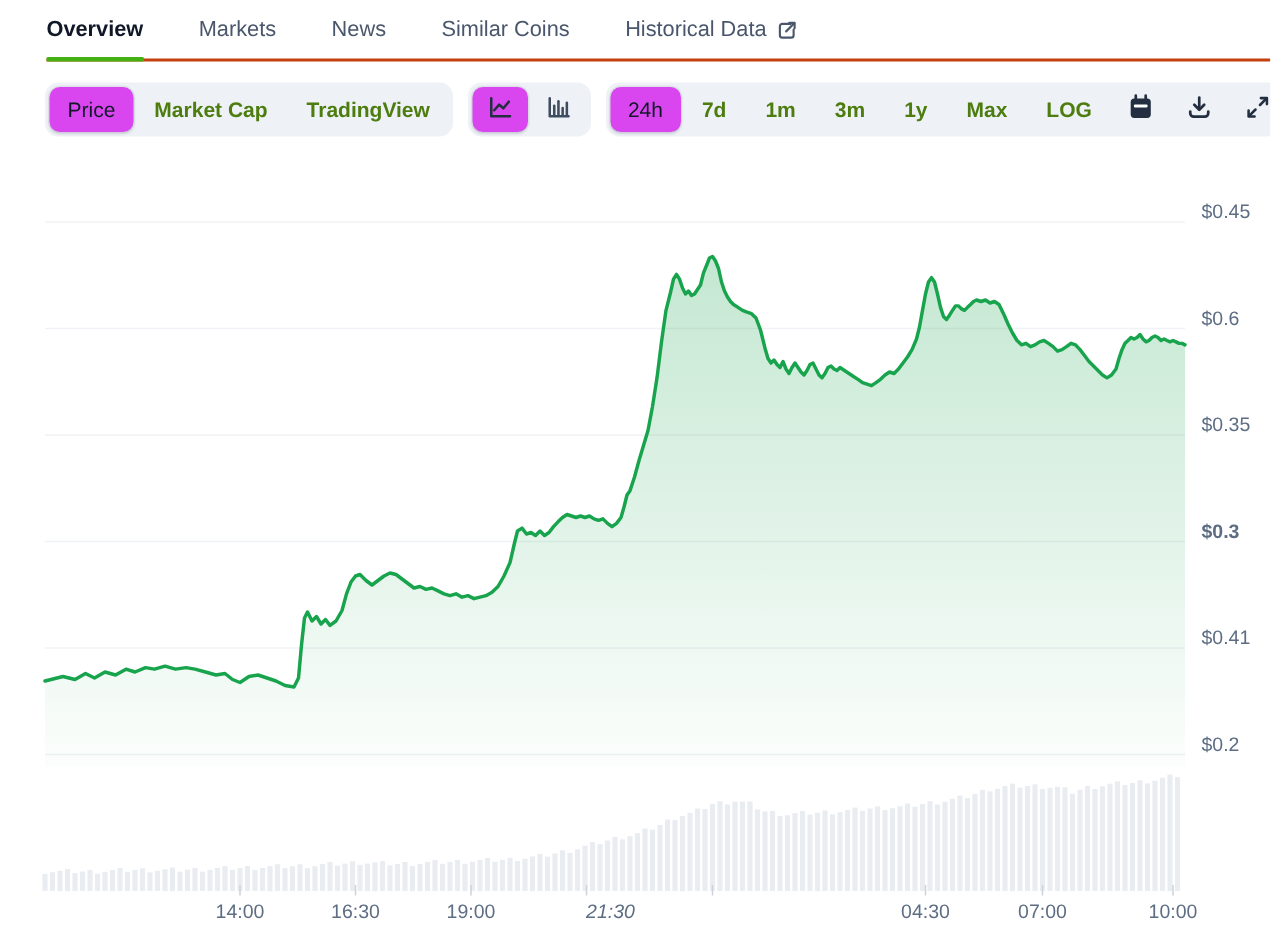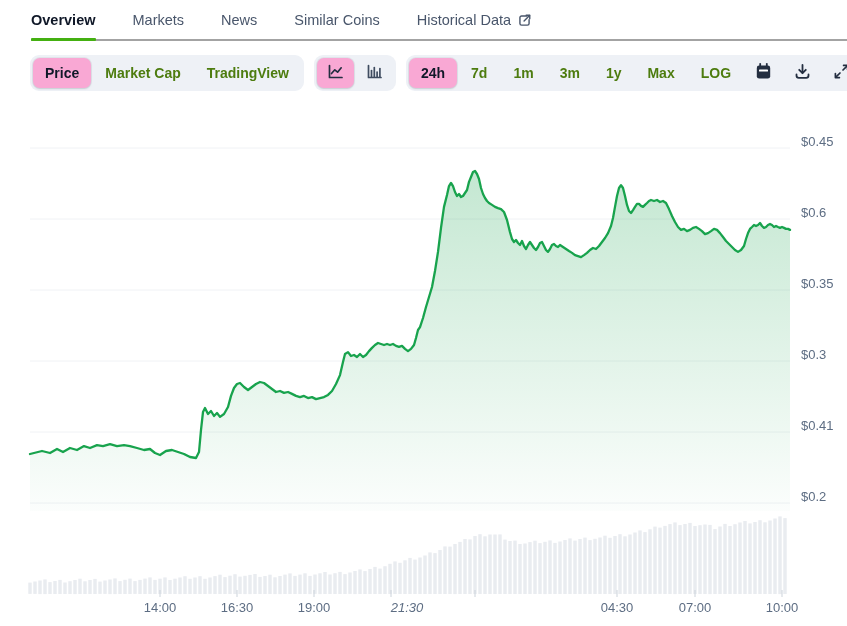--- a/index.html
+++ b/index.html
@@ -1,34 +1,34 @@
 <!DOCTYPE html>
 <html><head>
 <meta charset="utf-8">
 <style>
   html,body{margin:0;padding:0;background:#fff;}
   .stage{position:relative;width:847px;height:626px;background:#fff;overflow:hidden;
          font-family:"Liberation Sans",sans-serif;-webkit-font-smoothing:antialiased;}
   
   .tabs{position:relative;z-index:2;display:flex;gap:37px;align-items:flex-end;
-        margin:0 0 0 31px;padding:10px 0 0 0;border-bottom:2px solid #a3a3a3;height:29px;}
+        margin:0 0 0 31px;padding:10px 0 0 0;border-bottom:2px solid #c2410c;height:29px;}
   .tab{position:relative;font-size:14.5px;font-weight:500;color:#49566b;cursor:pointer;
        padding-bottom:11px;display:flex;align-items:center;gap:6px;white-space:nowrap;}
   .tab.active{color:#101828;font-weight:700;}
   .tab.active::after{content:"";position:absolute;left:0;right:0;bottom:-2px;height:3.5px;
        background:#44b011;border-radius:1px;}
   .tab .ext{display:inline-flex;margin-top:1px;}
   
   .toolbar{position:relative;z-index:2;display:flex;gap:10px;margin:14px 0 0 30px;}
   .group{display:flex;align-items:center;background:#eef1f6;border-radius:9px;padding:3px;gap:2px;}
   .btn{display:flex;align-items:center;justify-content:center;height:30px;padding:0 12px;
        border-radius:7px;font-size:14px;font-weight:600;color:#4d7c0f;cursor:pointer;
        background:transparent;border:none;white-space:nowrap;}
   .btn.icon-btn{padding:0 9px;}
-  .btn.active{background:#f9a8d4;color:#101828;font-weight:700;
+  .btn.active{background:#d946ef;color:#101828;font-weight:400;
        box-shadow:0 1px 2px rgba(16,24,40,.12),0 0 0 1px rgba(16,24,40,.05);}
   
   #chart-layer{position:absolute;inset:0;z-index:1;}
   #chart-svg{position:absolute;left:0;top:0;}
   .ylabel{position:absolute;left:801px;transform:translateY(-50%);font-size:13px;
           color:#5d6d83;white-space:nowrap;}
   .xlabel{position:absolute;top:600px;transform:translateX(-50%);font-size:13px;
           color:#5d6d83;white-space:nowrap;}
   
   .watermark{position:absolute;left:678px;top:462px;display:flex;align-items:center;gap:7px;
@@ -314,21 +314,21 @@
           <line x1="695" x2="695" y1="590" y2="597" stroke="#ccd3db" stroke-width="1"></line>
           <line x1="782" x2="782" y1="590" y2="597" stroke="#ccd3db" stroke-width="1"></line>
         </g>
       <path id="area-path" fill="url(#areaGrad)" stroke="none" d="M30.0 454.0 L42.0 451.0 L50.0 453.0 L57.0 449.0 L63.0 452.0 L70.0 448.0 L77.0 450.0 L84.0 446.1 L90.0 448.0 L97.0 445.1 L103.0 446.1 L110.0 444.1 L117.0 446.1 L124.0 445.1 L130.0 446.1 L137.0 448.0 L144.0 450.0 L150.0 449.0 L155.0 453.0 L160.0 455.0 L166.0 451.0 L172.0 450.0 L178.0 452.0 L184.0 454.0 L190.0 457.0 L196.0 458.0 L199.0 452.0 L201.0 430.0 L203.0 412.0 L205.0 408.0 L208.0 414.0 L211.0 411.0 L214.0 416.0 L217.0 413.0 L220.0 416.9 L224.0 414.0 L228.0 407.0 L231.0 395.9 L234.0 388.0 L237.0 384.0 L240.0 383.0 L244.0 387.0 L248.0 390.0 L252.0 387.0 L256.0 384.0 L260.0 382.0 L264.0 383.0 L268.0 386.0 L272.0 389.0 L276.0 392.0 L280.0 391.0 L284.0 392.9 L288.0 392.0 L292.0 393.9 L296.0 395.9 L300.0 397.1 L304.0 395.9 L308.0 398.1 L312.0 397.1 L316.0 399.1 L320.0 398.1 L324.0 397.1 L328.0 394.9 L332.0 391.0 L336.0 384.0 L340.0 375.1 L343.0 362.0 L345.0 354.0 L348.0 352.1 L351.0 356.0 L354.0 355.0 L357.0 357.0 L360.0 354.0 L363.0 357.0 L366.0 355.0 L369.0 351.1 L372.0 347.9 L375.0 345.0 L378.0 343.0 L381.0 344.0 L384.0 345.0 L387.0 344.0 L390.0 345.0 L393.0 344.0 L396.0 345.9 L399.0 346.9 L402.0 345.9 L405.0 348.9 L408.0 351.1 L411.0 348.9 L414.0 345.0 L416.0 338.0 L418.0 330.0 L420.0 327.1 L423.0 318.0 L426.0 307.0 L429.0 297.0 L432.0 287.0 L435.0 271.0 L438.0 251.9 L441.0 227.9 L444.0 206.9 L447.0 195.0 L449.0 186.1 L451.0 182.9 L453.0 186.1 L455.0 192.0 L457.0 196.0 L459.0 194.0 L461.0 197.0 L463.0 196.0 L465.0 193.0 L467.0 190.0 L469.0 181.9 L471.0 177.0 L473.0 172.0 L475.0 171.0 L477.0 174.0 L479.0 179.0 L481.0 188.0 L483.0 194.0 L485.0 198.0 L487.0 201.0 L489.0 203.0 L492.0 204.9 L495.0 206.9 L498.0 208.1 L501.0 209.1 L504.0 212.0 L507.0 220.0 L510.0 232.1 L512.0 239.0 L514.0 242.0 L516.0 240.0 L518.0 243.0 L520.0 245.0 L522.0 241.0 L524.0 246.0 L526.0 249.0 L528.0 245.0 L530.0 242.0 L532.0 245.0 L534.0 248.0 L536.0 250.0 L538.0 247.0 L540.0 243.0 L542.0 242.0 L544.0 246.0 L546.0 250.0 L548.0 251.9 L550.0 249.0 L552.0 245.0 L554.0 244.0 L556.0 246.0 L558.0 247.0 L560.0 245.0 L563.0 247.0 L566.0 249.0 L569.0 251.0 L572.0 252.9 L575.0 255.1 L578.0 256.1 L581.0 257.1 L584.0 255.1 L587.0 252.9 L590.0 250.0 L593.0 248.0 L596.0 249.0 L599.0 246.0 L602.0 242.0 L605.0 238.0 L608.0 233.1 L611.0 226.0 L613.0 218.0 L615.0 206.9 L617.0 196.0 L619.0 188.0 L621.0 185.1 L623.0 188.0 L625.0 196.0 L627.0 204.9 L629.0 211.0 L631.0 213.0 L633.0 210.1 L635.0 206.9 L637.0 203.9 L639.0 203.9 L641.0 205.9 L643.0 206.9 L645.0 204.9 L647.0 203.0 L649.0 201.0 L651.0 200.0 L654.0 201.0 L657.0 200.0 L660.0 202.0 L663.0 201.0 L666.0 203.0 L669.0 209.1 L672.0 216.0 L675.0 222.0 L678.0 227.0 L681.0 229.9 L684.0 228.9 L687.0 231.1 L690.0 229.9 L693.0 227.9 L696.0 227.0 L699.0 228.9 L702.0 231.1 L705.0 234.1 L708.0 233.1 L711.0 231.1 L714.0 228.9 L717.0 229.9 L720.0 233.1 L723.0 237.0 L726.0 241.0 L729.0 244.0 L732.0 247.0 L735.0 250.0 L738.0 251.9 L741.0 250.0 L744.0 246.0 L746.0 239.0 L748.0 233.1 L750.0 228.9 L752.0 227.0 L754.0 225.0 L756.0 226.0 L758.0 225.0 L760.0 223.0 L762.0 226.0 L764.0 227.9 L766.0 227.0 L768.0 225.0 L770.0 224.0 L772.0 225.0 L774.0 227.0 L776.0 226.0 L778.0 227.0 L780.0 227.9 L782.0 227.0 L784.0 227.9 L786.0 228.9 L788.0 228.9 L790.0 229.9 L790 511 L30 511 Z"></path>
       <path id="line-path" fill="none" stroke="#18a34d" stroke-width="2.3" stroke-linejoin="round" stroke-linecap="round" d="M30.0 454.0 L42.0 451.0 L50.0 453.0 L57.0 449.0 L63.0 452.0 L70.0 448.0 L77.0 450.0 L84.0 446.1 L90.0 448.0 L97.0 445.1 L103.0 446.1 L110.0 444.1 L117.0 446.1 L124.0 445.1 L130.0 446.1 L137.0 448.0 L144.0 450.0 L150.0 449.0 L155.0 453.0 L160.0 455.0 L166.0 451.0 L172.0 450.0 L178.0 452.0 L184.0 454.0 L190.0 457.0 L196.0 458.0 L199.0 452.0 L201.0 430.0 L203.0 412.0 L205.0 408.0 L208.0 414.0 L211.0 411.0 L214.0 416.0 L217.0 413.0 L220.0 416.9 L224.0 414.0 L228.0 407.0 L231.0 395.9 L234.0 388.0 L237.0 384.0 L240.0 383.0 L244.0 387.0 L248.0 390.0 L252.0 387.0 L256.0 384.0 L260.0 382.0 L264.0 383.0 L268.0 386.0 L272.0 389.0 L276.0 392.0 L280.0 391.0 L284.0 392.9 L288.0 392.0 L292.0 393.9 L296.0 395.9 L300.0 397.1 L304.0 395.9 L308.0 398.1 L312.0 397.1 L316.0 399.1 L320.0 398.1 L324.0 397.1 L328.0 394.9 L332.0 391.0 L336.0 384.0 L340.0 375.1 L343.0 362.0 L345.0 354.0 L348.0 352.1 L351.0 356.0 L354.0 355.0 L357.0 357.0 L360.0 354.0 L363.0 357.0 L366.0 355.0 L369.0 351.1 L372.0 347.9 L375.0 345.0 L378.0 343.0 L381.0 344.0 L384.0 345.0 L387.0 344.0 L390.0 345.0 L393.0 344.0 L396.0 345.9 L399.0 346.9 L402.0 345.9 L405.0 348.9 L408.0 351.1 L411.0 348.9 L414.0 345.0 L416.0 338.0 L418.0 330.0 L420.0 327.1 L423.0 318.0 L426.0 307.0 L429.0 297.0 L432.0 287.0 L435.0 271.0 L438.0 251.9 L441.0 227.9 L444.0 206.9 L447.0 195.0 L449.0 186.1 L451.0 182.9 L453.0 186.1 L455.0 192.0 L457.0 196.0 L459.0 194.0 L461.0 197.0 L463.0 196.0 L465.0 193.0 L467.0 190.0 L469.0 181.9 L471.0 177.0 L473.0 172.0 L475.0 171.0 L477.0 174.0 L479.0 179.0 L481.0 188.0 L483.0 194.0 L485.0 198.0 L487.0 201.0 L489.0 203.0 L492.0 204.9 L495.0 206.9 L498.0 208.1 L501.0 209.1 L504.0 212.0 L507.0 220.0 L510.0 232.1 L512.0 239.0 L514.0 242.0 L516.0 240.0 L518.0 243.0 L520.0 245.0 L522.0 241.0 L524.0 246.0 L526.0 249.0 L528.0 245.0 L530.0 242.0 L532.0 245.0 L534.0 248.0 L536.0 250.0 L538.0 247.0 L540.0 243.0 L542.0 242.0 L544.0 246.0 L546.0 250.0 L548.0 251.9 L550.0 249.0 L552.0 245.0 L554.0 244.0 L556.0 246.0 L558.0 247.0 L560.0 245.0 L563.0 247.0 L566.0 249.0 L569.0 251.0 L572.0 252.9 L575.0 255.1 L578.0 256.1 L581.0 257.1 L584.0 255.1 L587.0 252.9 L590.0 250.0 L593.0 248.0 L596.0 249.0 L599.0 246.0 L602.0 242.0 L605.0 238.0 L608.0 233.1 L611.0 226.0 L613.0 218.0 L615.0 206.9 L617.0 196.0 L619.0 188.0 L621.0 185.1 L623.0 188.0 L625.0 196.0 L627.0 204.9 L629.0 211.0 L631.0 213.0 L633.0 210.1 L635.0 206.9 L637.0 203.9 L639.0 203.9 L641.0 205.9 L643.0 206.9 L645.0 204.9 L647.0 203.0 L649.0 201.0 L651.0 200.0 L654.0 201.0 L657.0 200.0 L660.0 202.0 L663.0 201.0 L666.0 203.0 L669.0 209.1 L672.0 216.0 L675.0 222.0 L678.0 227.0 L681.0 229.9 L684.0 228.9 L687.0 231.1 L690.0 229.9 L693.0 227.9 L696.0 227.0 L699.0 228.9 L702.0 231.1 L705.0 234.1 L708.0 233.1 L711.0 231.1 L714.0 228.9 L717.0 229.9 L720.0 233.1 L723.0 237.0 L726.0 241.0 L729.0 244.0 L732.0 247.0 L735.0 250.0 L738.0 251.9 L741.0 250.0 L744.0 246.0 L746.0 239.0 L748.0 233.1 L750.0 228.9 L752.0 227.0 L754.0 225.0 L756.0 226.0 L758.0 225.0 L760.0 223.0 L762.0 226.0 L764.0 227.9 L766.0 227.0 L768.0 225.0 L770.0 224.0 L772.0 225.0 L774.0 227.0 L776.0 226.0 L778.0 227.0 L780.0 227.9 L782.0 227.0 L784.0 227.9 L786.0 228.9 L788.0 228.9 L790.0 229.9"></path>
     </svg>
 
   <div class="ylabel" style="top: 141px;">$0.45</div>
       <div class="ylabel" style="top: 212px;">$0.6</div>
       <div class="ylabel" style="top: 283px;">$0.35</div>
-      <div class="ylabel" style="top: 354px;">$0.3</div>
+      <div class="ylabel" style="top: 354px; font-weight: bold;">$0.3</div>
       <div class="ylabel" style="top: 425px;">$0.41</div>
       <div class="ylabel" style="top: 496px;">$0.2</div>
       <div class="xlabel" style="left: 160px;">14:00</div>
       <div class="xlabel" style="left: 237px;">16:30</div>
       <div class="xlabel" style="left: 314px;">19:00</div>
       <div class="xlabel" style="left: 407px; font-style: italic;">21:30</div>
       <div class="xlabel" style="left: 475px; margin-top: 25px;">4. Dec</div>
       <div class="xlabel" style="left: 617px;">04:30</div>
       <div class="xlabel" style="left: 695px;">07:00</div>
       <div class="xlabel" style="left: 782px;">10:00</div>

